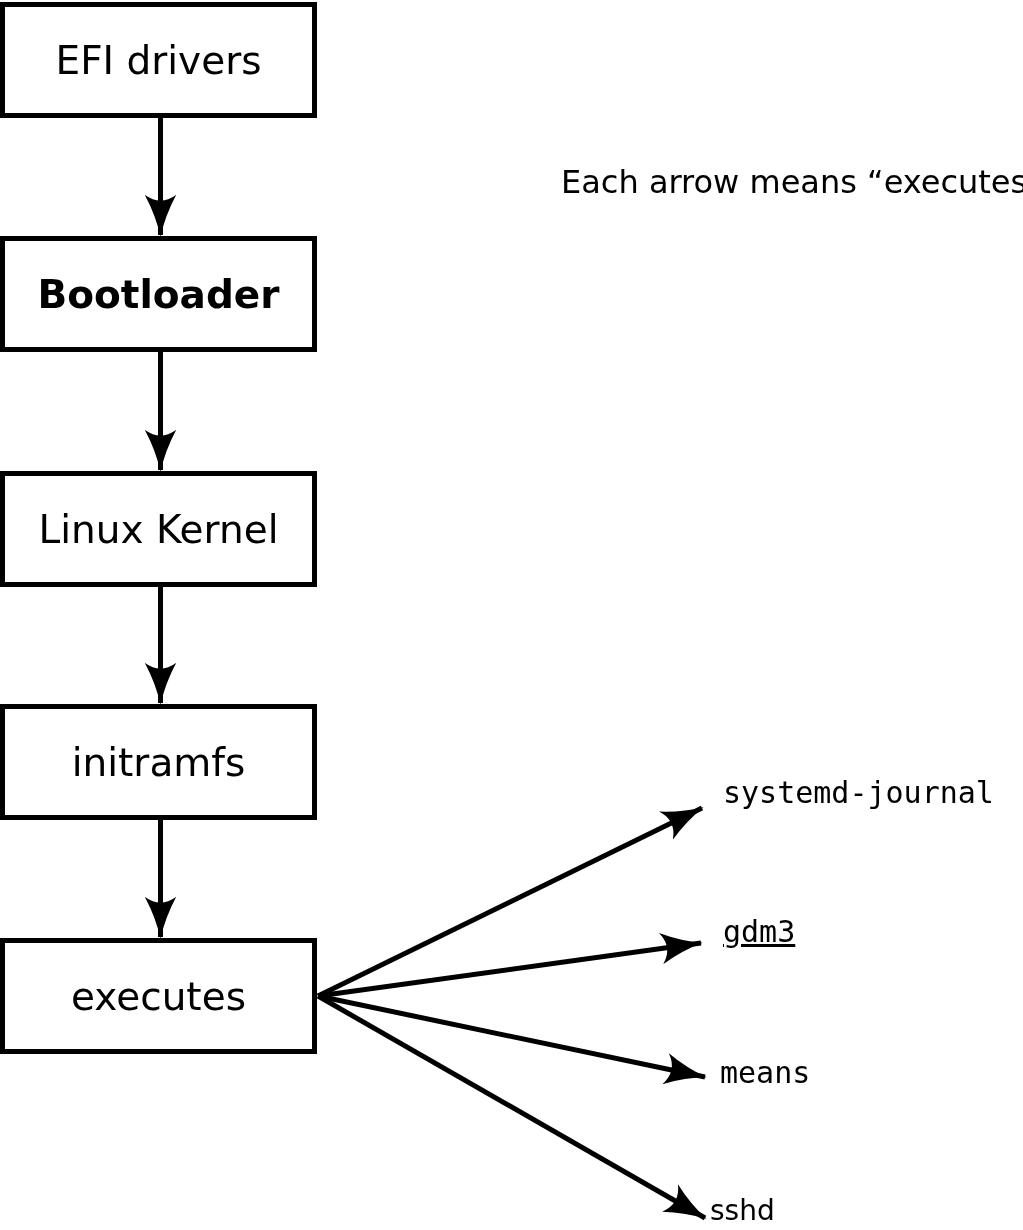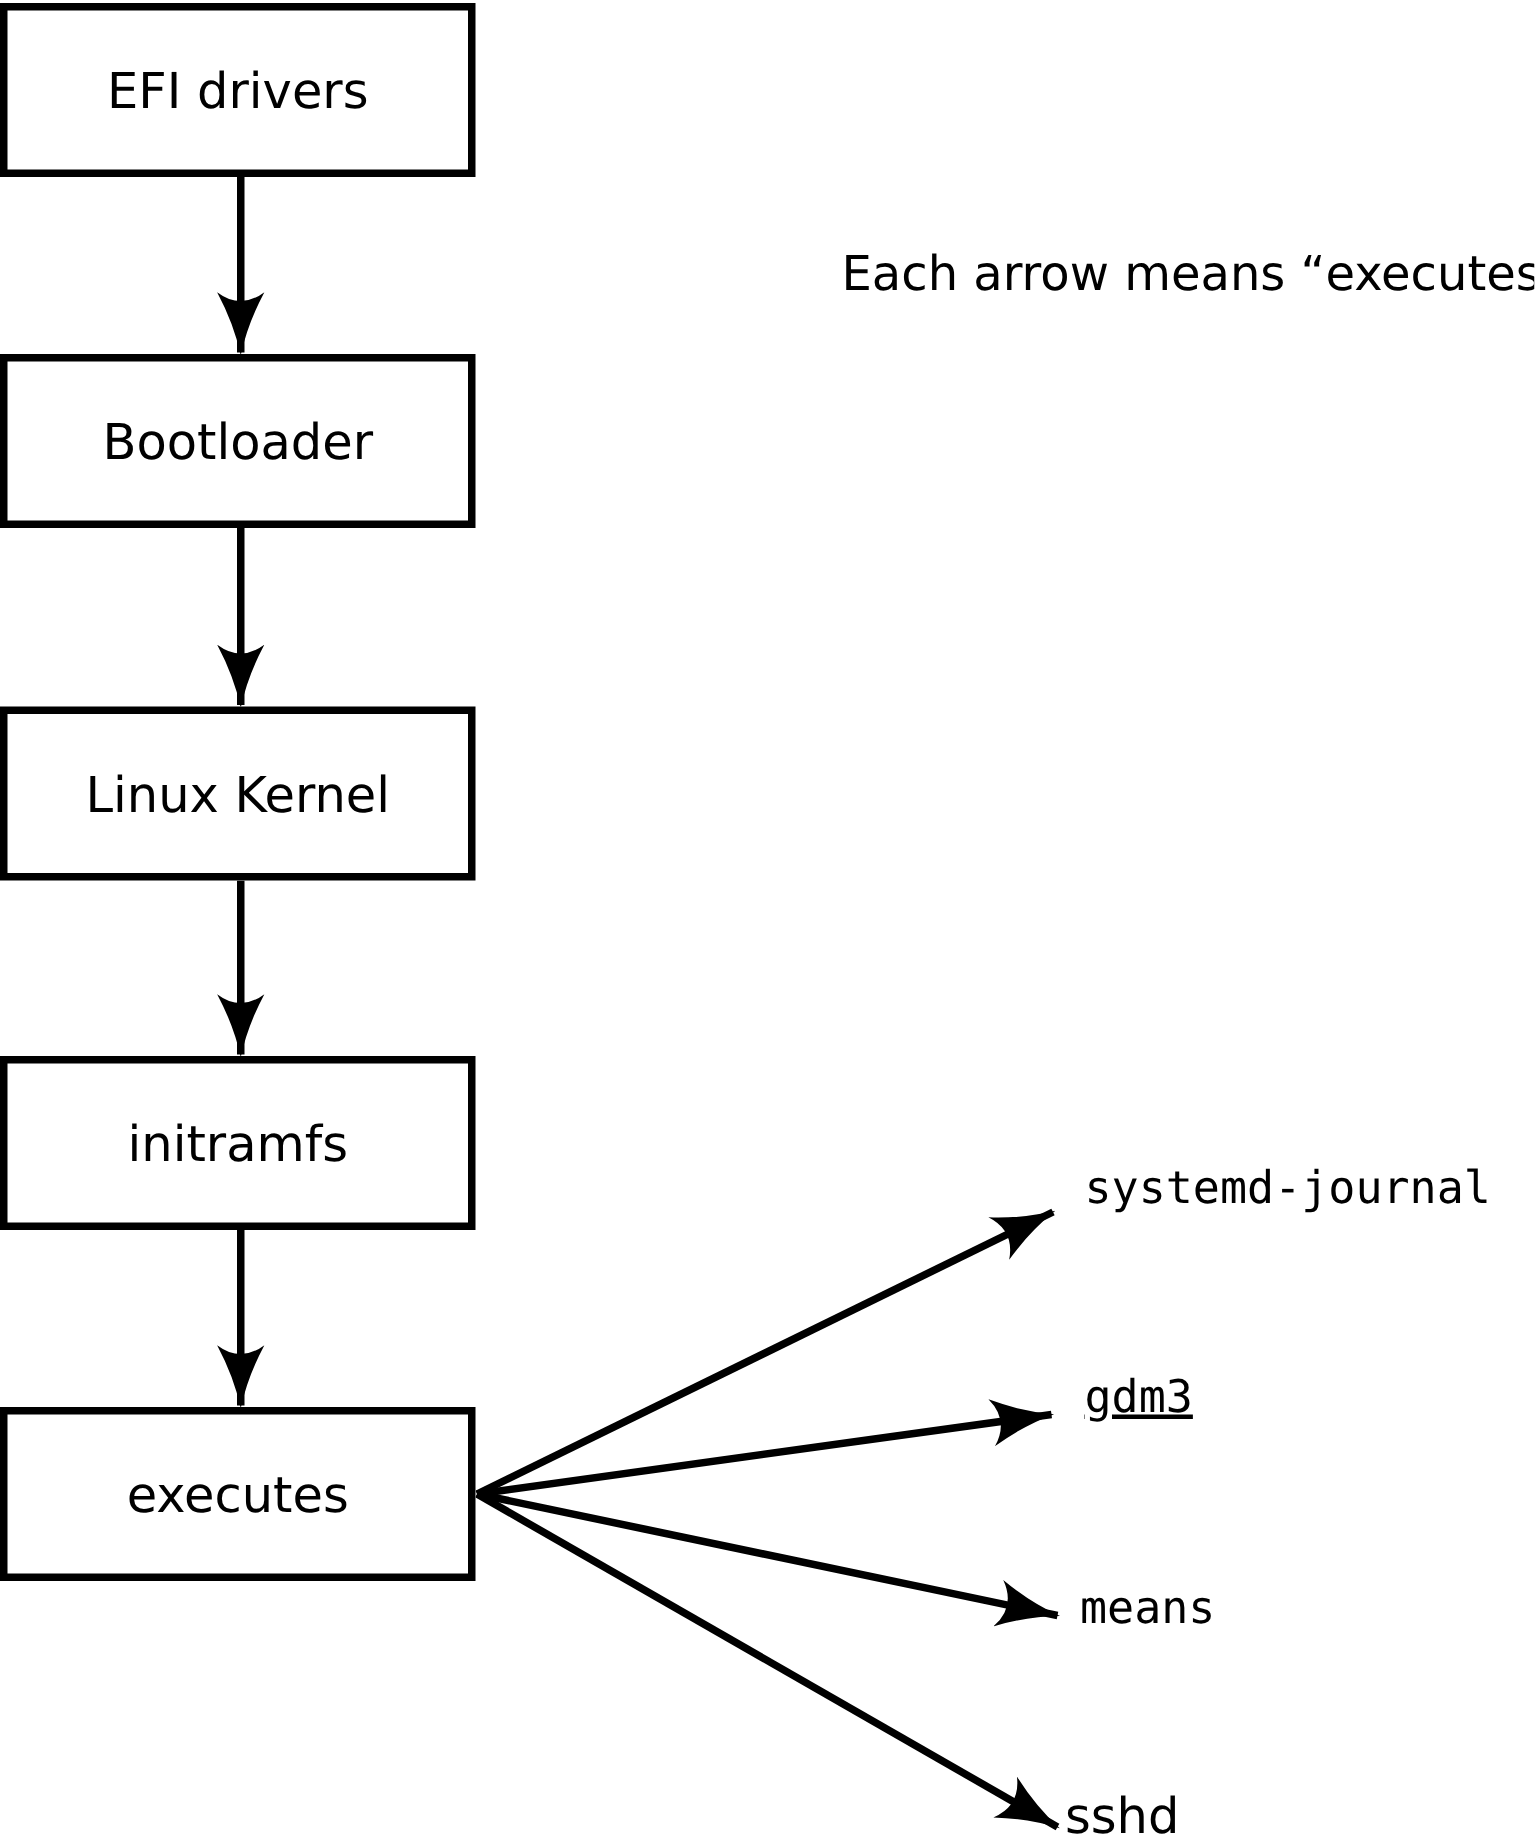--- a/index.html
+++ b/index.html
@@ -27,34 +27,34 @@
     position: absolute;
     left: 0;
     width: 317px;
     height: 116px;
     box-sizing: border-box;
     background: #ffffff;
     border: 5px solid #000000;
     display: flex;
     align-items: center;
     justify-content: center;
-    font-size: 33px;
+    font-size: 39px;
     line-height: 33px;
     white-space: nowrap;
   }
   .leaf-label {
     position: absolute;
     font-family: "DejaVu Sans Mono", monospace;
     font-size: 30px;
     line-height: 30px;
     white-space: nowrap;
   }
   .leaf-label.sans {
     font-family: "DejaVu Sans", sans-serif;
-    font-size: 33px;
+    font-size: 28px;
     line-height: 33px;
   }
   .note {
     position: absolute;
     left: 561px;
     top: 163px;
     font-size: 32px;
     line-height: 38px;
     white-space: nowrap;
   }
@@ -79,21 +79,21 @@
     <line x1="318" y1="996" x2="702" y2="808" stroke="#000000" stroke-width="5" marker-end="url(#arrowhead)"></line>
     <line x1="318" y1="996" x2="701" y2="943" stroke="#000000" stroke-width="5" marker-end="url(#arrowhead)"></line>
     <line x1="318" y1="996" x2="705" y2="1077" stroke="#000000" stroke-width="5" marker-end="url(#arrowhead)"></line>
     <line x1="318" y1="996" x2="705" y2="1218" stroke="#000000" stroke-width="5" marker-end="url(#arrowhead)"></line>
   </svg>
 
   <div id="chain-nodes">
       <div class="flow-node" style="top: 2px;">
         <span>EFI drivers</span>
       </div>
-      <div class="flow-node" style="top: 236px;">
+      <div class="flow-node" style="top: 236px; font-weight: bold;">
         <span>Bootloader</span>
       </div>
       <div class="flow-node" style="top: 471px; text-align: center;">
         <span>Linux Kernel</span>
       </div>
       <div class="flow-node" style="top: 704px;">
         <span>initramfs</span>
       </div>
       <div class="flow-node" style="top: 938px;">
         <span>executes</span>

